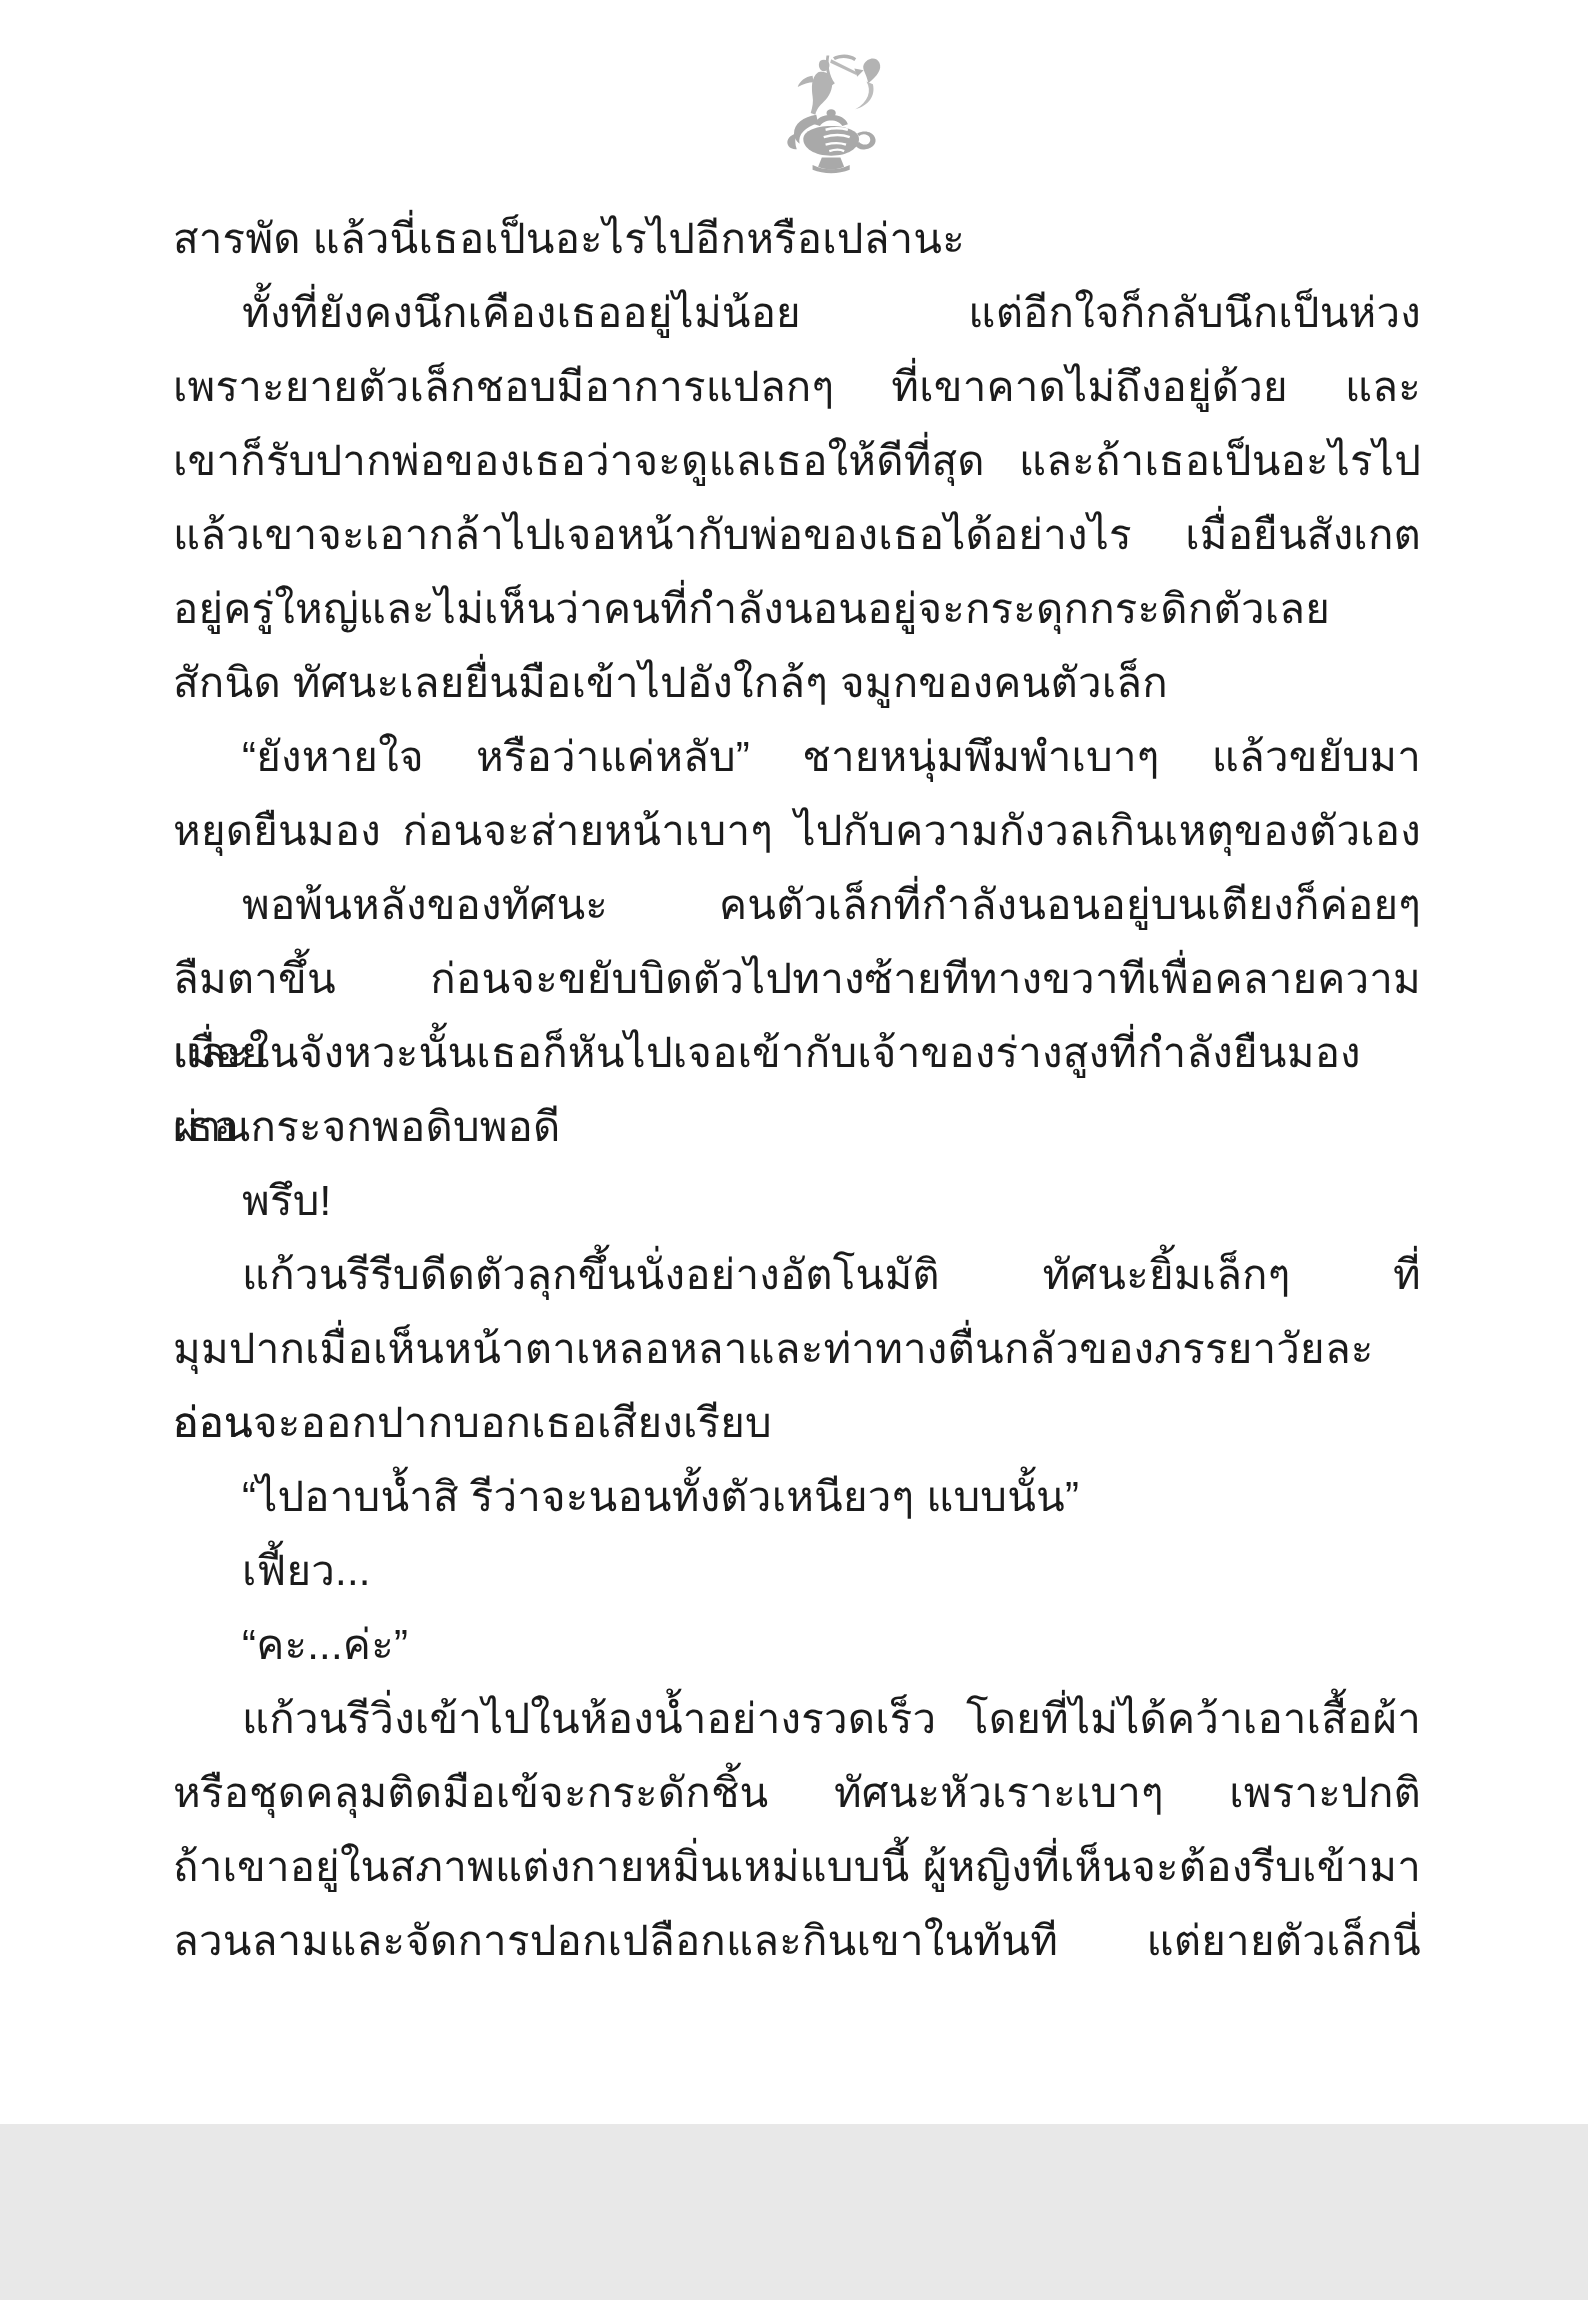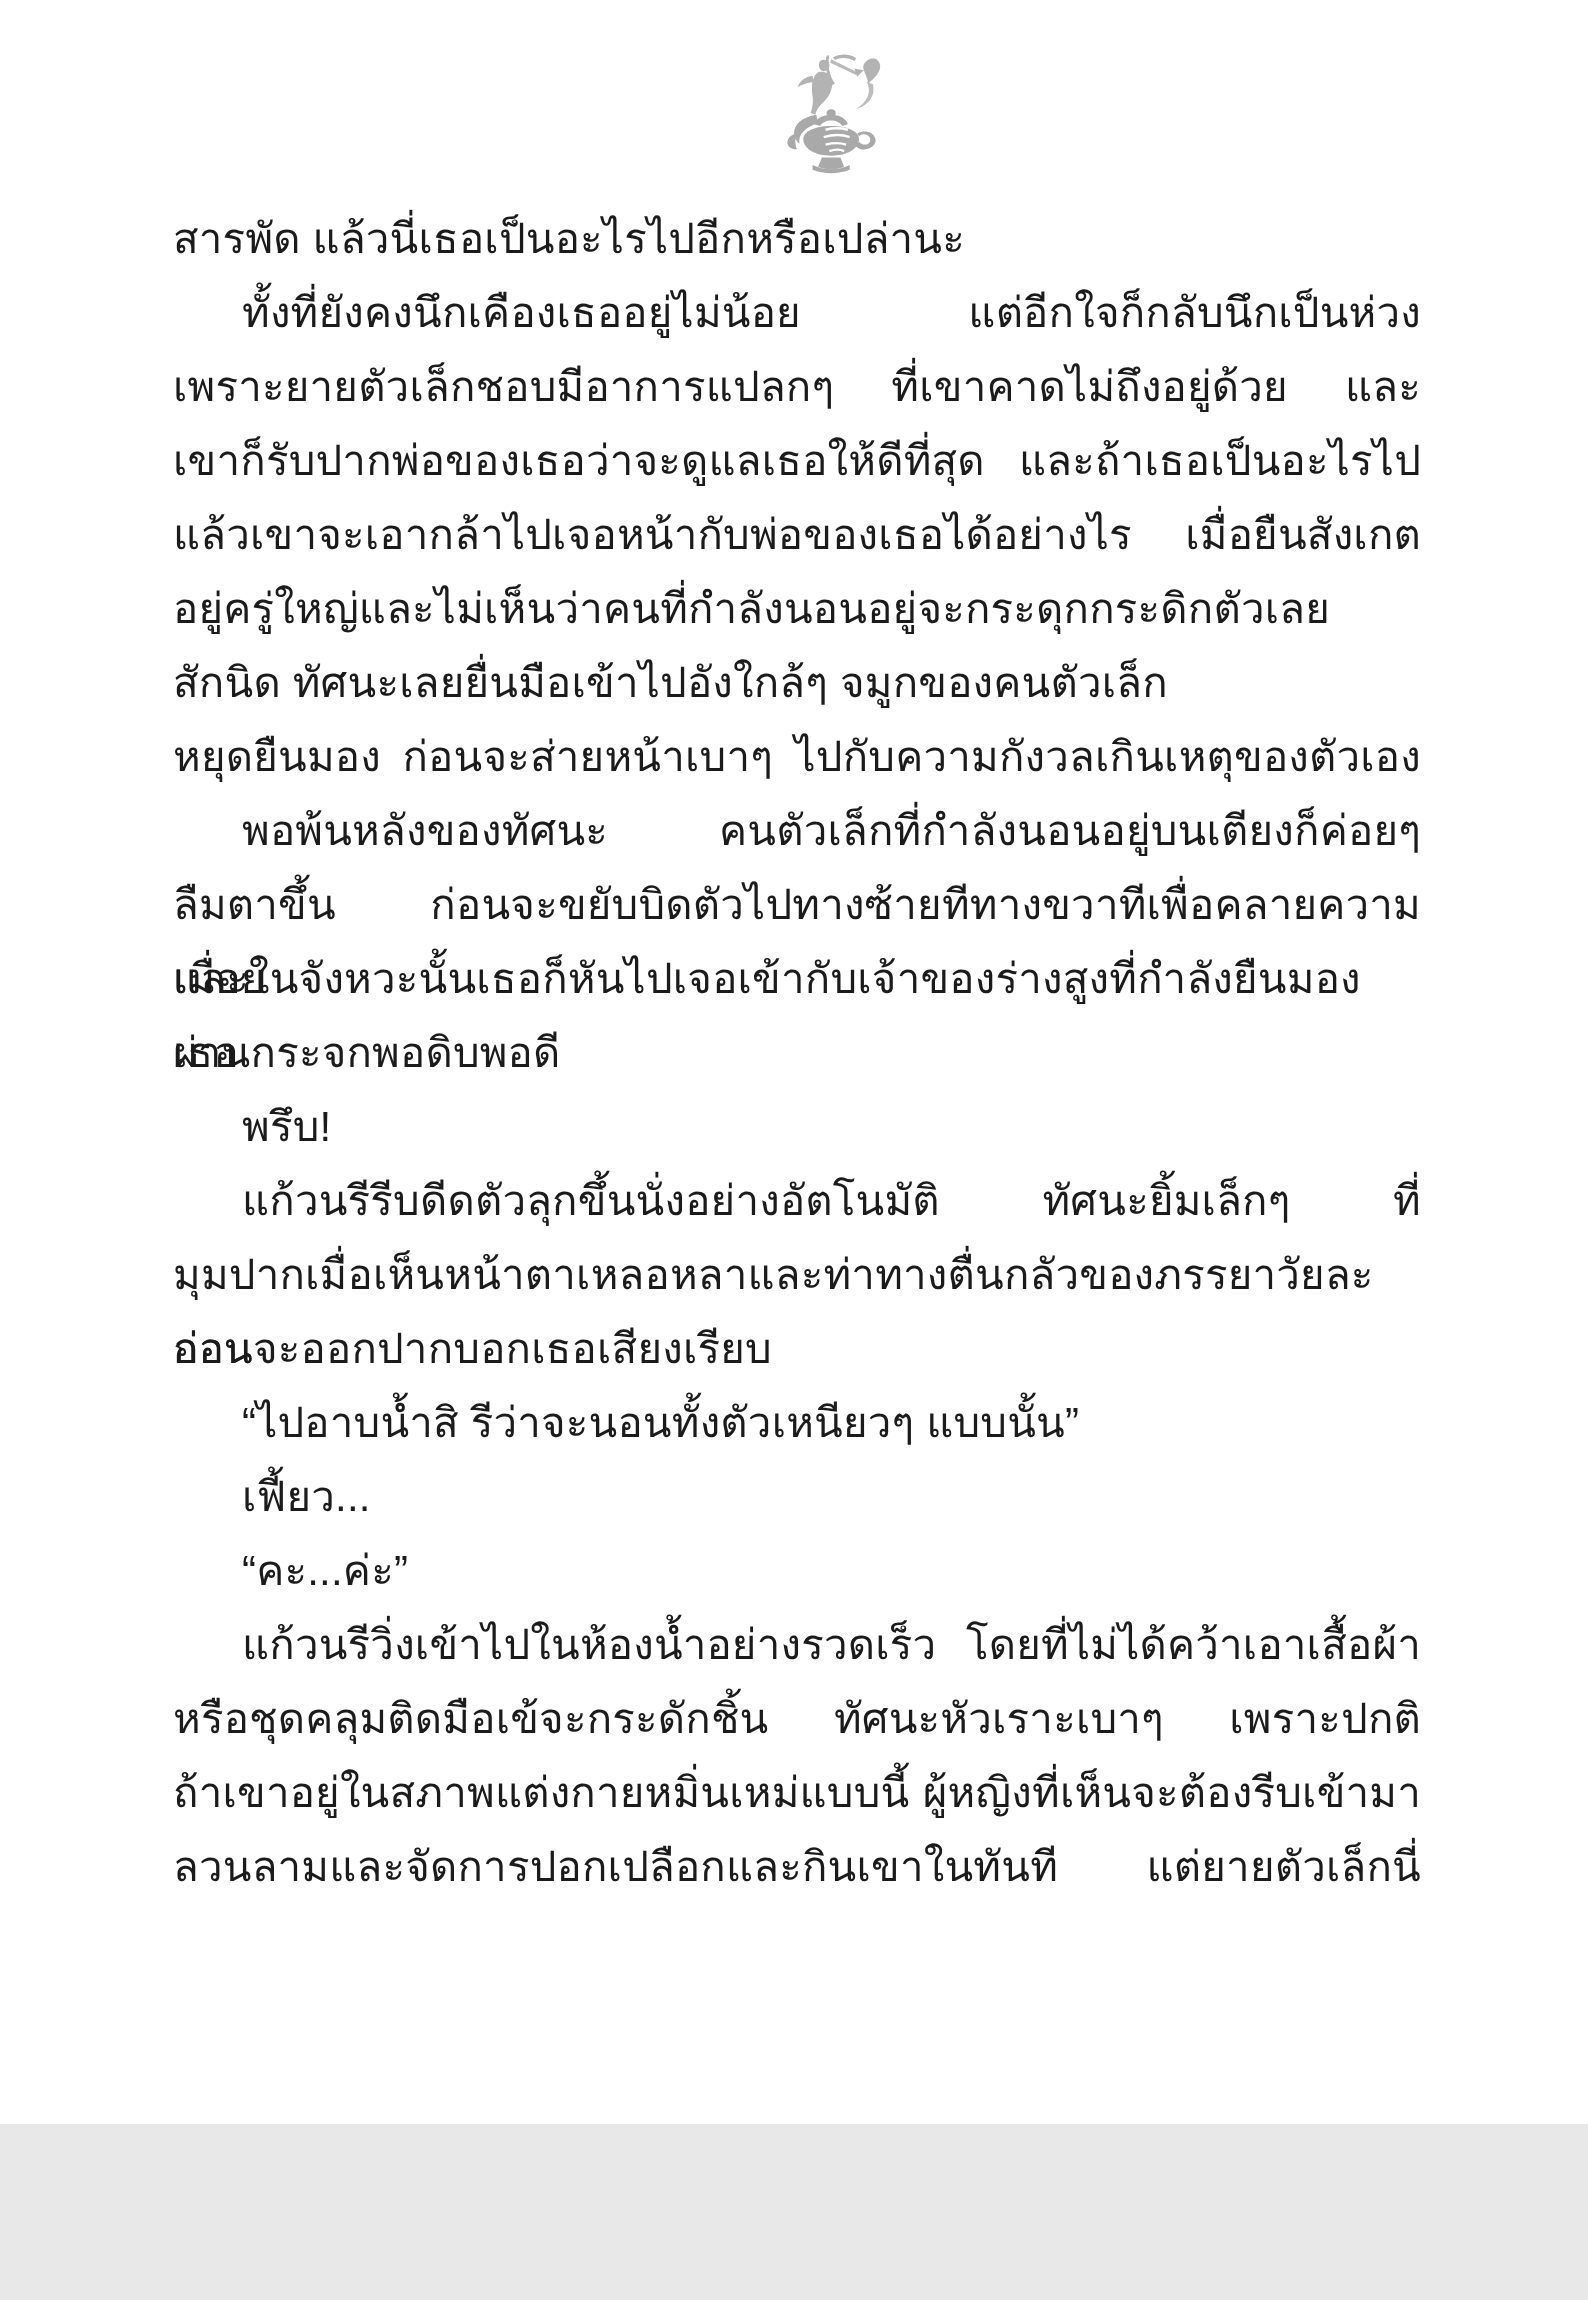--- a/index.html
+++ b/index.html
@@ -100,20 +100,21 @@
   </svg>
 
   <div class="text-block">
     <div class="line">สารพัด แล้วนี่เธอเป็นอะไรไปอีกหรือเปล่านะ</div>
     <div class="line indent justify">ทั้งที่ยังคงนึกเคืองเธออยู่ไม่น้อย แต่อีกใจก็กลับนึกเป็นห่วง</div>
     <div class="line justify">เพราะยายตัวเล็กชอบมีอาการแปลกๆ ที่เขาคาดไม่ถึงอยู่ด้วย และ</div>
     <div class="line justify">เขาก็รับปากพ่อของเธอว่าจะดูแลเธอให้ดีที่สุด และถ้าเธอเป็นอะไรไป</div>
     <div class="line justify">แล้วเขาจะเอากล้าไปเจอหน้ากับพ่อของเธอได้อย่างไร เมื่อยืนสังเกต</div>
     <div class="line justify">อยู่ครู่ใหญ่และไม่เห็นว่าคนที่กำลังนอนอยู่จะกระดุกกระดิกตัวเลย</div>
     <div class="line">สักนิด ทัศนะเลยยื่นมือเข้าไปอังใกล้ๆ จมูกของคนตัวเล็ก</div>
+    <div class="line indent justify">“ยังหายใจ หรือว่าแค่หลับ” ชายหนุ่มพึมพำเบาๆ แล้วขยับมา</div>
     <div class="line justify">หยุดยืนมอง ก่อนจะส่ายหน้าเบาๆ ไปกับความกังวลเกินเหตุของตัวเอง</div>
     <div class="line indent justify">พอพ้นหลังของทัศนะ คนตัวเล็กที่กำลังนอนอยู่บนเตียงก็ค่อยๆ</div>
     <div class="line justify">ลืมตาขึ้น ก่อนจะขยับบิดตัวไปทางซ้ายทีทางขวาทีเพื่อคลายความเมื่อย</div>
     <div class="line justify">และในจังหวะนั้นเธอก็หันไปเจอเข้ากับเจ้าของร่างสูงที่กำลังยืนมองเธอ</div>
     <div class="line">ผ่านกระจกพอดิบพอดี</div>
     <div class="line indent italic">พรึบ!</div>
     <div class="line indent justify">แก้วนรีรีบดีดตัวลุกขึ้นนั่งอย่างอัตโนมัติ ทัศนะยิ้มเล็กๆ ที่</div>
     <div class="line justify">มุมปากเมื่อเห็นหน้าตาเหลอหลาและท่าทางตื่นกลัวของภรรยาวัยละอ่อน</div>
     <div class="line">ก่อนจะออกปากบอกเธอเสียงเรียบ</div>
     <div class="line indent">“ไปอาบน้ำสิ รีว่าจะนอนทั้งตัวเหนียวๆ แบบนั้น”</div>

